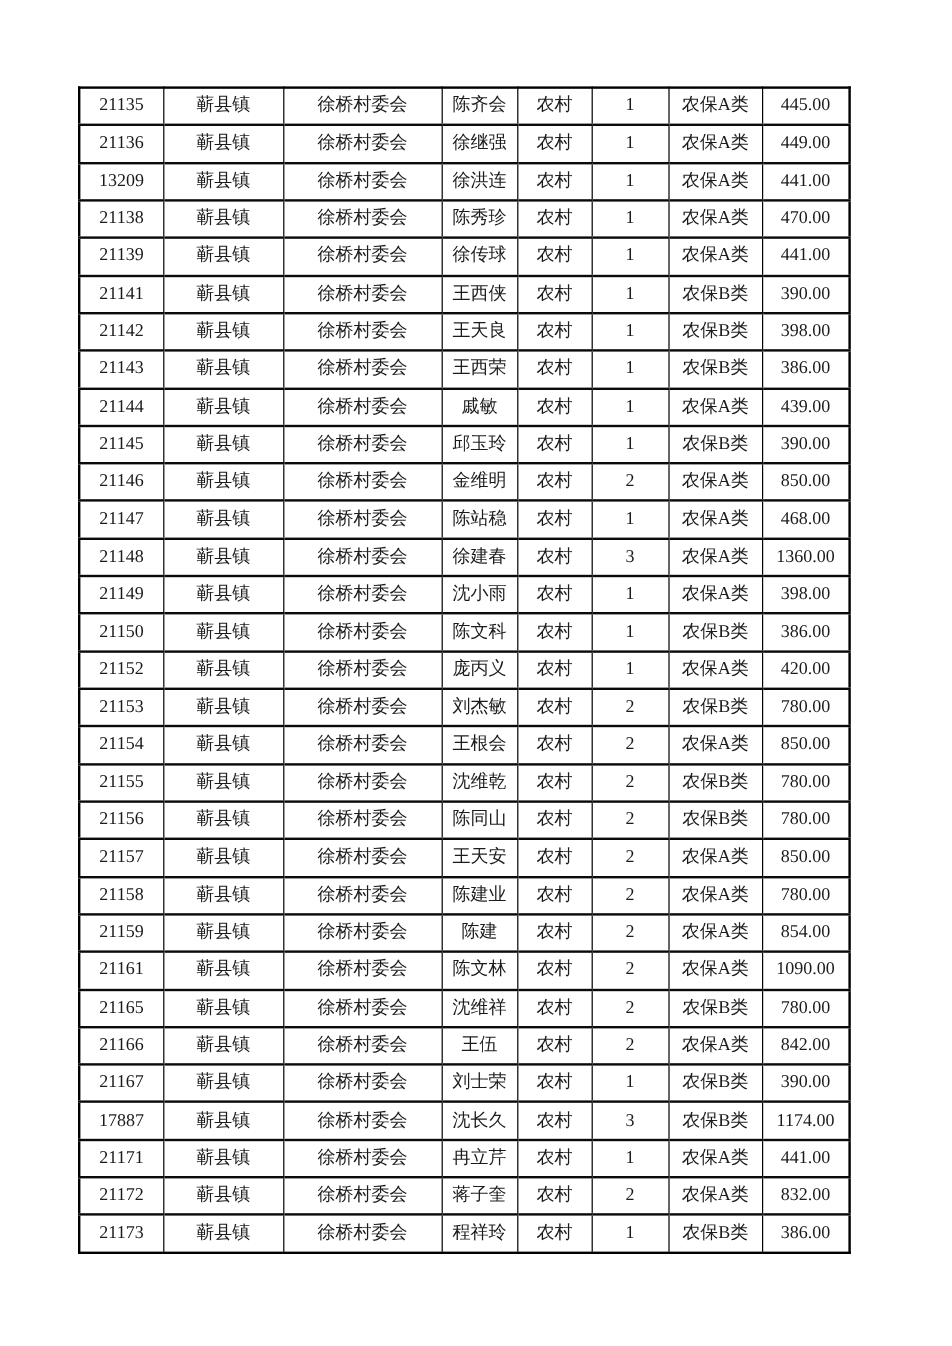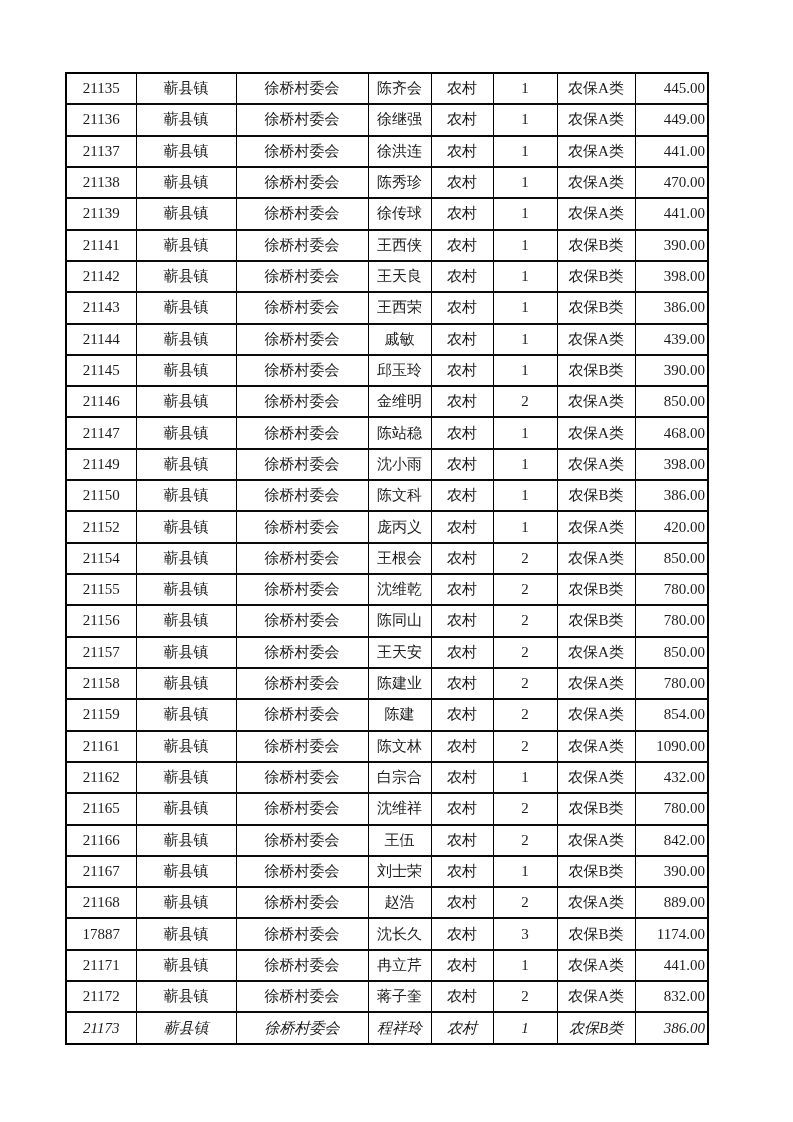--- a/index.html
+++ b/index.html
@@ -34,25 +34,23 @@
     text-align: center;
     vertical-align: middle;
     font-size: 15px;
     line-height: 1;
     color: #1b1b1b;
     white-space: nowrap;
     overflow: hidden;
   }
   table.data-table td:last-child {
     border-right: none;
-    text-align: right;
   }
   table.data-table tr:last-child td {
     border-bottom: none;
-    font-style: italic;
   }
   
   col.c-id       { width: 70px;  }
   col.c-town     { width: 100px; }
   col.c-village  { width: 132px; }
   col.c-name     { width: 63px;  }
   col.c-category { width: 62px;  }
   col.c-count    { width: 64px;  }
   col.c-type     { width: 78px;  }
   col.c-amount   { width: 73px;  }
@@ -87,21 +85,21 @@
           <td>21136</td>
           <td>蕲县镇</td>
           <td>徐桥村委会</td>
           <td>徐继强</td>
           <td>农村</td>
           <td>1</td>
           <td>农保A类</td>
           <td>449.00</td>
         </tr>
         <tr>
-          <td>21137</td>
+          <td>13209</td>
           <td>蕲县镇</td>
           <td>徐桥村委会</td>
           <td>徐洪连</td>
           <td>农村</td>
           <td>1</td>
           <td>农保A类</td>
           <td>441.00</td>
         </tr>
         <tr>
           <td>21138</td>
@@ -187,20 +185,30 @@
           <td>21147</td>
           <td>蕲县镇</td>
           <td>徐桥村委会</td>
           <td>陈站稳</td>
           <td>农村</td>
           <td>1</td>
           <td>农保A类</td>
           <td>468.00</td>
         </tr>
         <tr>
+          <td>21148</td>
+          <td>蕲县镇</td>
+          <td>徐桥村委会</td>
+          <td>徐建春</td>
+          <td>农村</td>
+          <td>3</td>
+          <td>农保A类</td>
+          <td>1360.00</td>
+        </tr>
+        <tr>
           <td>21149</td>
           <td>蕲县镇</td>
           <td>徐桥村委会</td>
           <td>沈小雨</td>
           <td>农村</td>
           <td>1</td>
           <td>农保A类</td>
           <td>398.00</td>
         </tr>
         <tr>
@@ -217,20 +225,30 @@
           <td>21152</td>
           <td>蕲县镇</td>
           <td>徐桥村委会</td>
           <td>庞丙义</td>
           <td>农村</td>
           <td>1</td>
           <td>农保A类</td>
           <td>420.00</td>
         </tr>
         <tr>
+          <td>21153</td>
+          <td>蕲县镇</td>
+          <td>徐桥村委会</td>
+          <td>刘杰敏</td>
+          <td>农村</td>
+          <td>2</td>
+          <td>农保B类</td>
+          <td>780.00</td>
+        </tr>
+        <tr>
           <td>21154</td>
           <td>蕲县镇</td>
           <td>徐桥村委会</td>
           <td>王根会</td>
           <td>农村</td>
           <td>2</td>
           <td>农保A类</td>
           <td>850.00</td>
         </tr>
         <tr>
@@ -287,30 +305,20 @@
           <td>21161</td>
           <td>蕲县镇</td>
           <td>徐桥村委会</td>
           <td>陈文林</td>
           <td>农村</td>
           <td>2</td>
           <td>农保A类</td>
           <td>1090.00</td>
         </tr>
         <tr>
-          <td>21162</td>
-          <td>蕲县镇</td>
-          <td>徐桥村委会</td>
-          <td>白宗合</td>
-          <td>农村</td>
-          <td>1</td>
-          <td>农保A类</td>
-          <td>432.00</td>
-        </tr>
-        <tr>
           <td>21165</td>
           <td>蕲县镇</td>
           <td>徐桥村委会</td>
           <td>沈维祥</td>
           <td>农村</td>
           <td>2</td>
           <td>农保B类</td>
           <td>780.00</td>
         </tr>
         <tr>
@@ -325,30 +333,20 @@
         </tr>
         <tr>
           <td>21167</td>
           <td>蕲县镇</td>
           <td>徐桥村委会</td>
           <td>刘士荣</td>
           <td>农村</td>
           <td>1</td>
           <td>农保B类</td>
           <td>390.00</td>
-        </tr>
-        <tr>
-          <td>21168</td>
-          <td>蕲县镇</td>
-          <td>徐桥村委会</td>
-          <td>赵浩</td>
-          <td>农村</td>
-          <td>2</td>
-          <td>农保A类</td>
-          <td>889.00</td>
         </tr>
         <tr>
           <td>17887</td>
           <td>蕲县镇</td>
           <td>徐桥村委会</td>
           <td>沈长久</td>
           <td>农村</td>
           <td>3</td>
           <td>农保B类</td>
           <td>1174.00</td>

